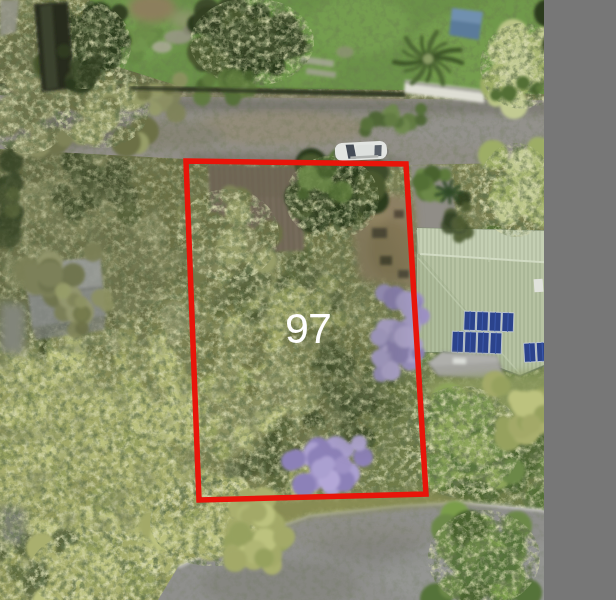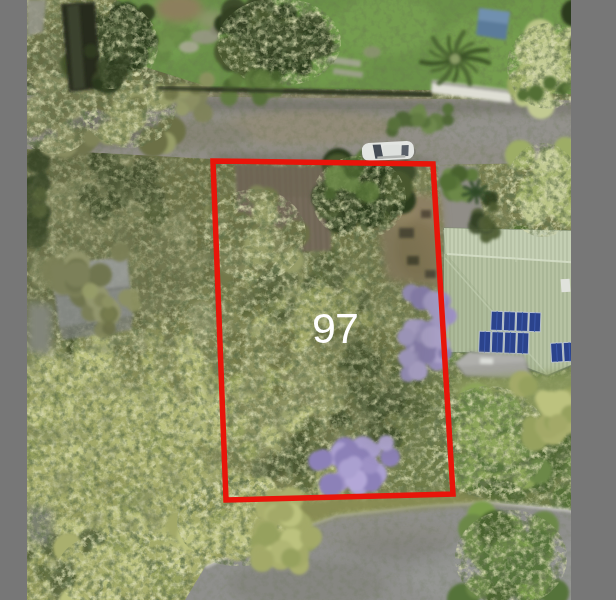--- a/index.html
+++ b/index.html
@@ -1,16 +1,16 @@
 <!DOCTYPE html>
 <html><head>
 <meta charset="utf-8">
 <style>
 html,body{margin:0;padding:0;background:#777;}
-#scene{width:544px;height:600px;overflow:hidden;position:relative;font-family:"Liberation Sans",sans-serif;margin-left:27px;}
+#scene{width:544px;height:600px;overflow:hidden;position:relative;font-family:"Liberation Sans",sans-serif;}
 </style>
 </head>
 <body>
 <div id="scene">
 <svg width="616" height="600" viewBox="0 0 616 600">
 <defs>
 <filter id="b2" x="-20%" y="-20%" width="140%" height="140%">
           <feGaussianBlur stdDeviation="1.4"></feGaussianBlur>
         </filter>
 <filter id="b4" x="-30%" y="-30%" width="160%" height="160%">

